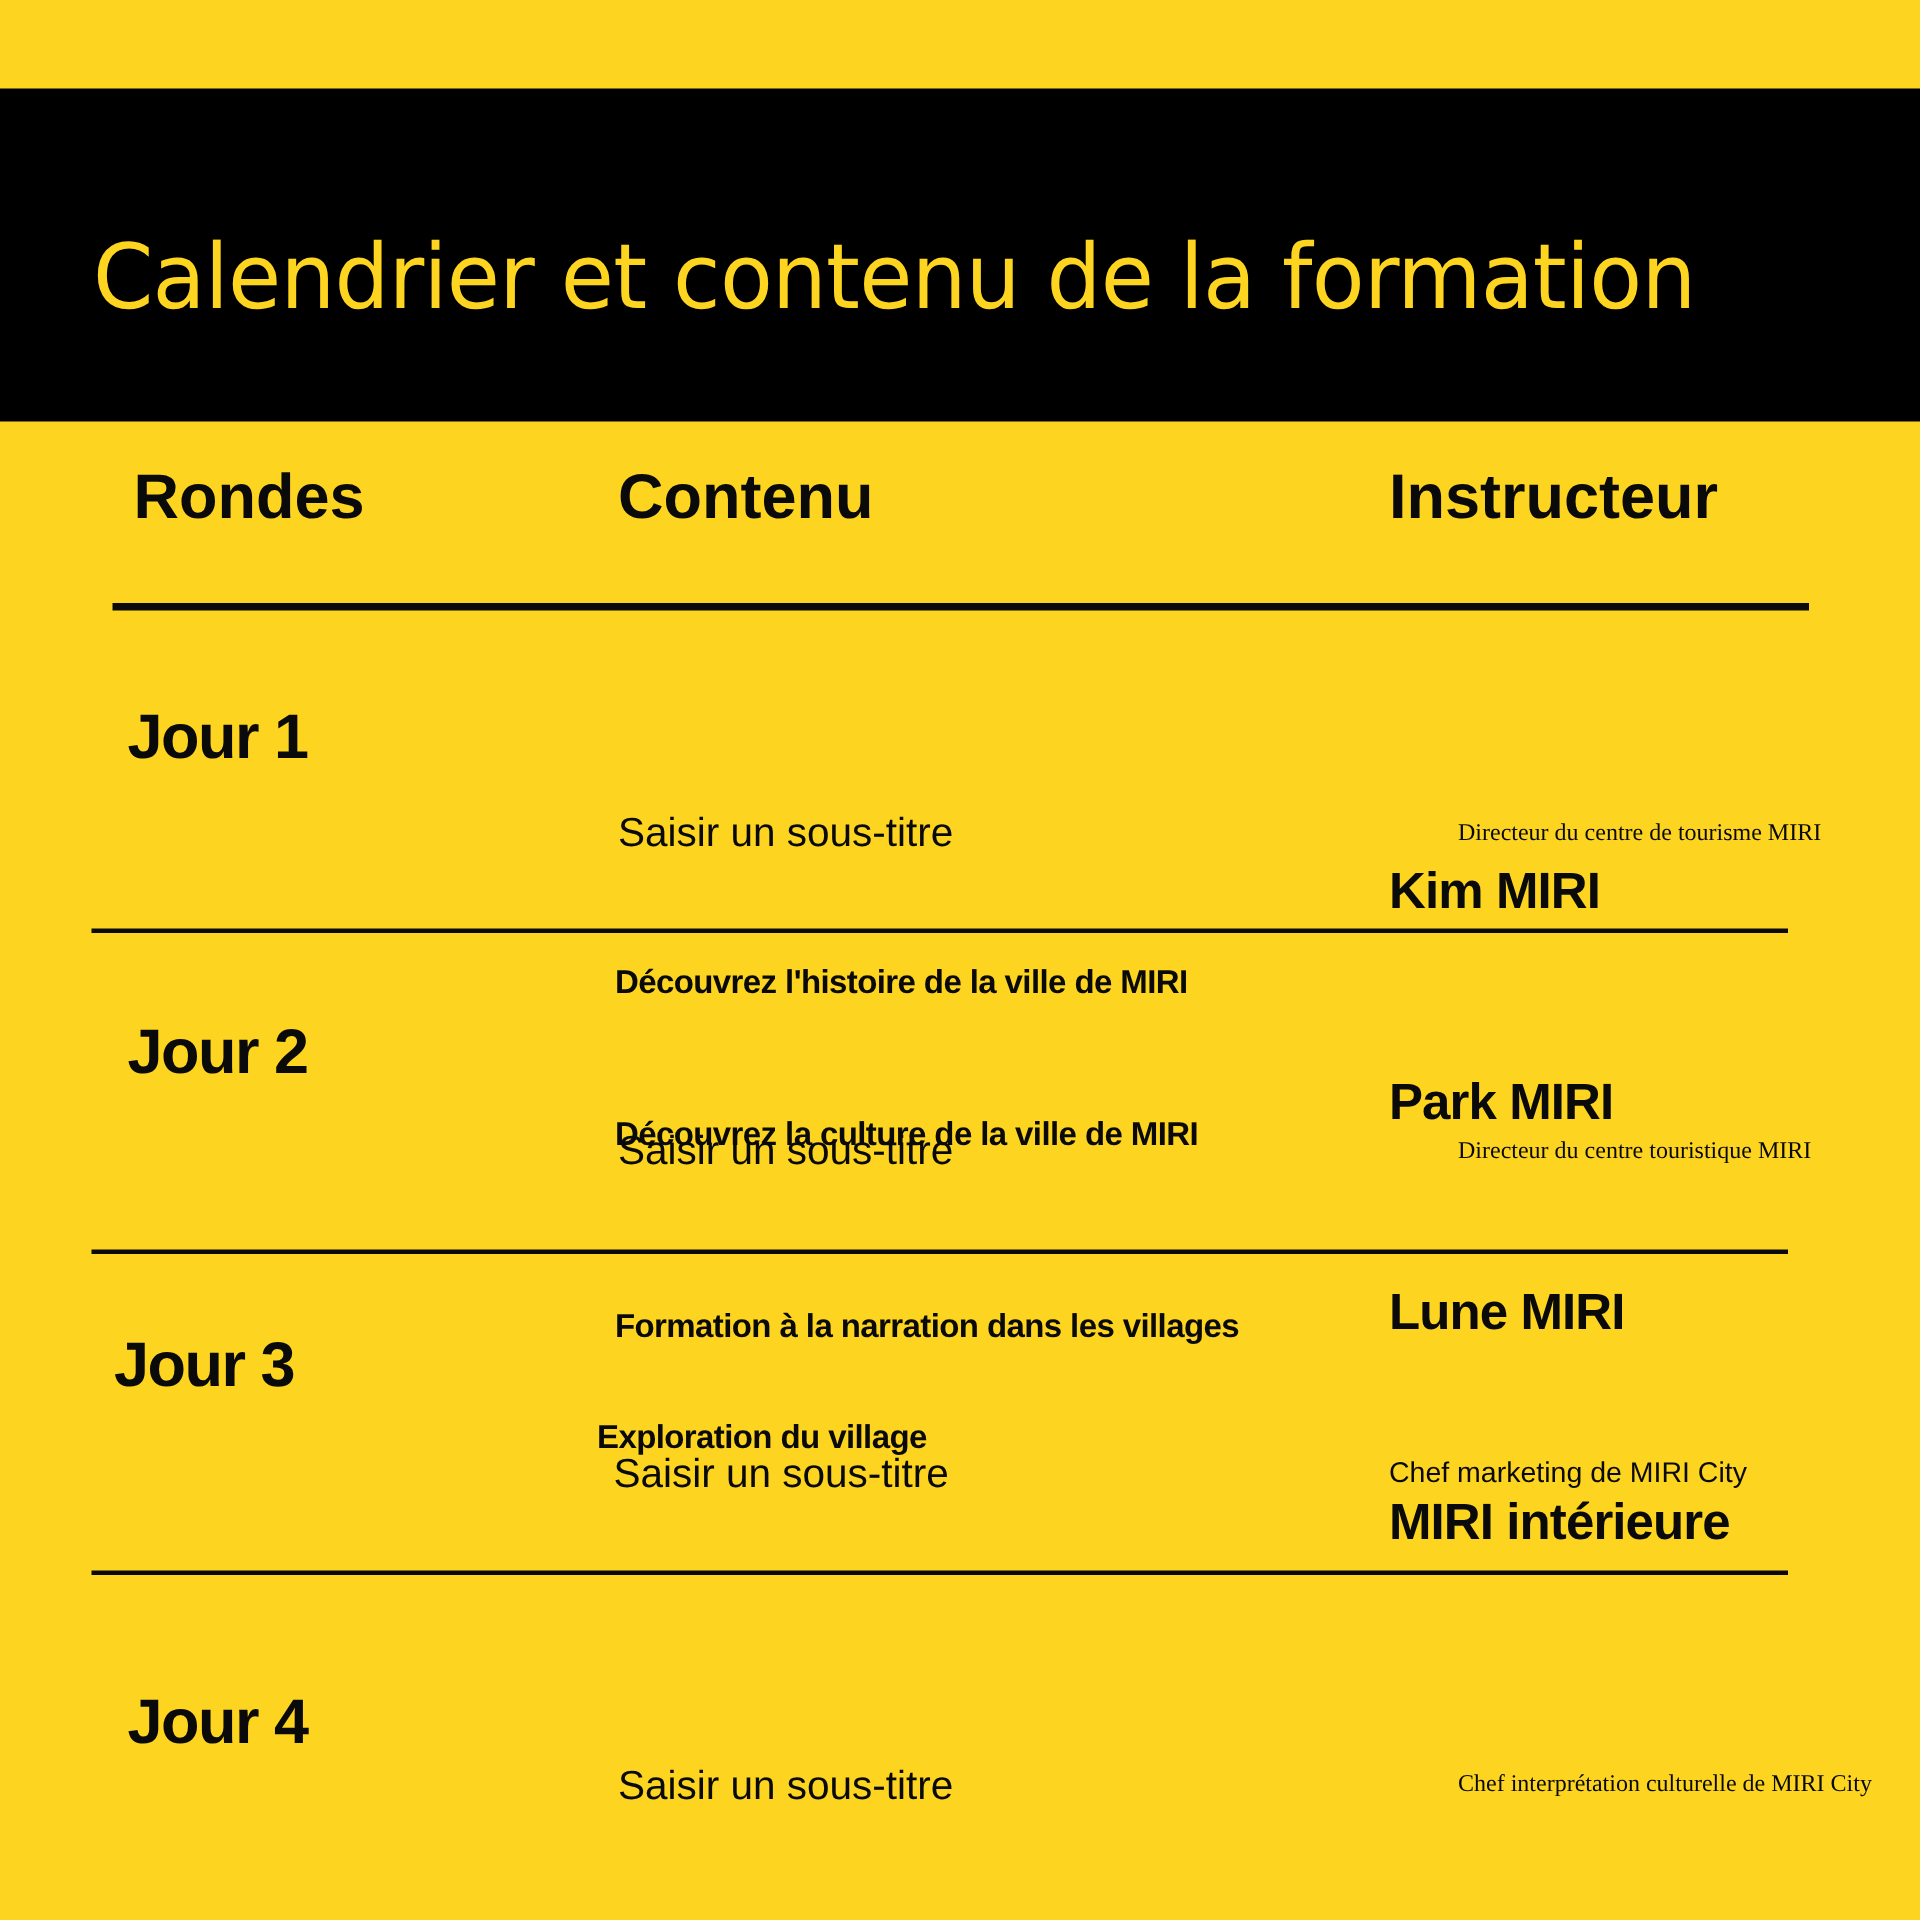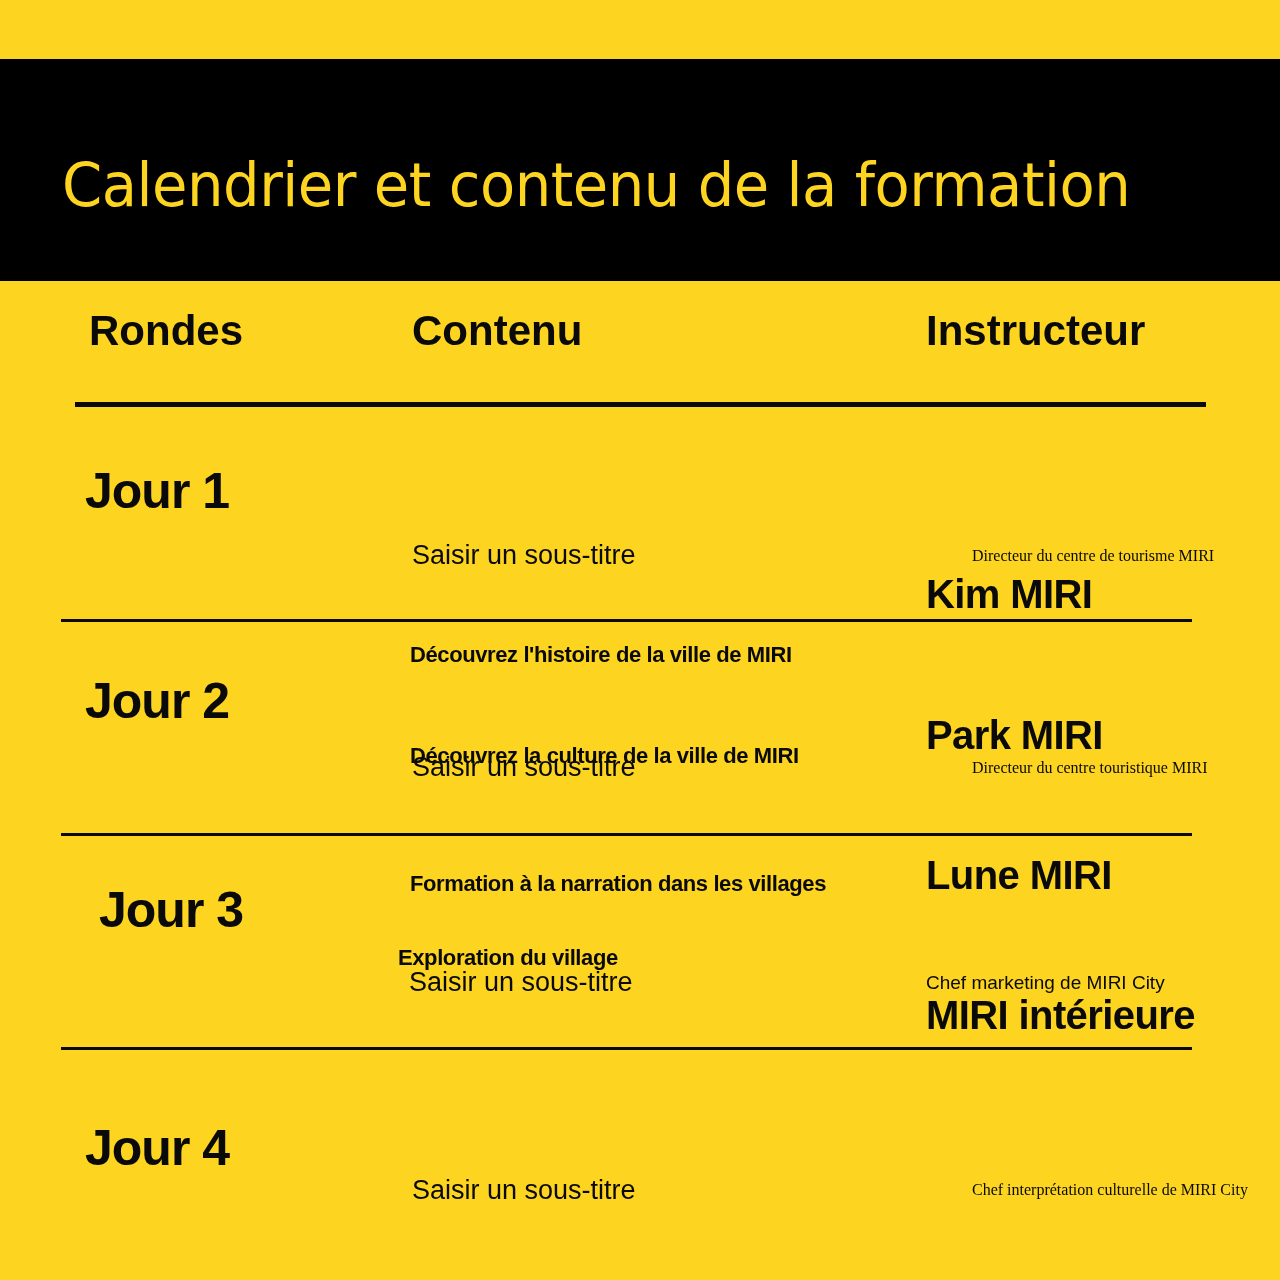--- a/index.html
+++ b/index.html
@@ -23,32 +23,32 @@
     }
     .abs { position: absolute; white-space: nowrap; }
     .col-head {
       font-family: "Liberation Sans", sans-serif; font-weight: 700;
       font-size: 42px; line-height: 50px;
     }
     .rule-head { position: absolute; left: 75px; top: 402px; width: 1131px; height: 5px; background: #0a0a0a; }
     .rule { position: absolute; left: 61px; width: 1131px; height: 3px; background: #0a0a0a; }
     .day {
       font-family: "Liberation Sans", sans-serif; font-weight: 700;
-      font-size: 50px; line-height: 58px; letter-spacing: -1px; text-align: right;
+      font-size: 42px; line-height: 58px; letter-spacing: -1px; text-align: right;
     }
     .subtitle {
       font-family: "Liberation Sans", sans-serif; font-size: 27px; line-height: 32px;
     }
     .topic {
       font-family: "Liberation Sans", sans-serif; font-weight: 700;
       font-size: 22px; line-height: 28px; letter-spacing: -0.4px;
     }
     .name {
       font-family: "Liberation Sans", sans-serif; font-weight: 700;
-      font-size: 40px; line-height: 38px; letter-spacing: -0.6px;
+      font-size: 34px; line-height: 38px; letter-spacing: -0.6px;
     }
     .role-sm { font-family: Liberation Serif, serif; font-size: 16px; line-height: 18px; margin-left: 47px; }
     .role-md { font-family: "Liberation Sans", sans-serif; font-size: 19px; line-height: 24px; }
   </style>
 </head>
 <body>
 
 <div class="header-band">
   <div class="page-title">Calendrier et contenu de la formation</div>
 </div>
@@ -65,21 +65,21 @@
 <div class="rule" style="top:619px;"></div>
 
 <div class="abs day" style="left:85px; top:672px;">Jour 2</div>
 <div class="abs topic" style="left:410px; top:641px;">Découvrez l'histoire de la ville de MIRI</div>
 <div class="abs topic" style="left:410px; top:742px;">Découvrez la culture de la ville de MIRI</div>
 <div class="abs subtitle" style="left:412px; top:751px;">Saisir un sous-titre</div>
 <div class="abs name" style="left:926px; top:716px;">Park MIRI</div>
 <div class="abs role-sm" style="left:925px; top:759px;">Directeur du centre touristique MIRI</div>
 <div class="rule" style="top:833px;"></div>
 
-<div class="abs day" style="left:99px; top:881px;">Jour 3</div>
+<div class="abs day" style="left:76px; top:881px;">Jour 3</div>
 <div class="abs topic" style="left:410px; top:843px;margin-top:27px;">Formation à la narration dans les villages</div>
 <div class="abs topic" style="left:398px; top:944px;">Exploration du village</div>
 <div class="abs subtitle" style="left:409px; top:966px;">Saisir un sous-titre</div>
 <div class="abs name" style="left:926px; top:856px;">Lune MIRI</div>
 <div class="abs role-md" style="left:926px; top:971px;">Chef marketing de MIRI City</div>
 <div class="abs name" style="left:926px; top:996px;">MIRI intérieure</div>
 <div class="rule" style="top:1047px;"></div>
 
 <div class="abs day" style="left:85px; top:1119px;">Jour 4</div>
 <div class="abs subtitle" style="left:412px; top:1174px;">Saisir un sous-titre</div>

